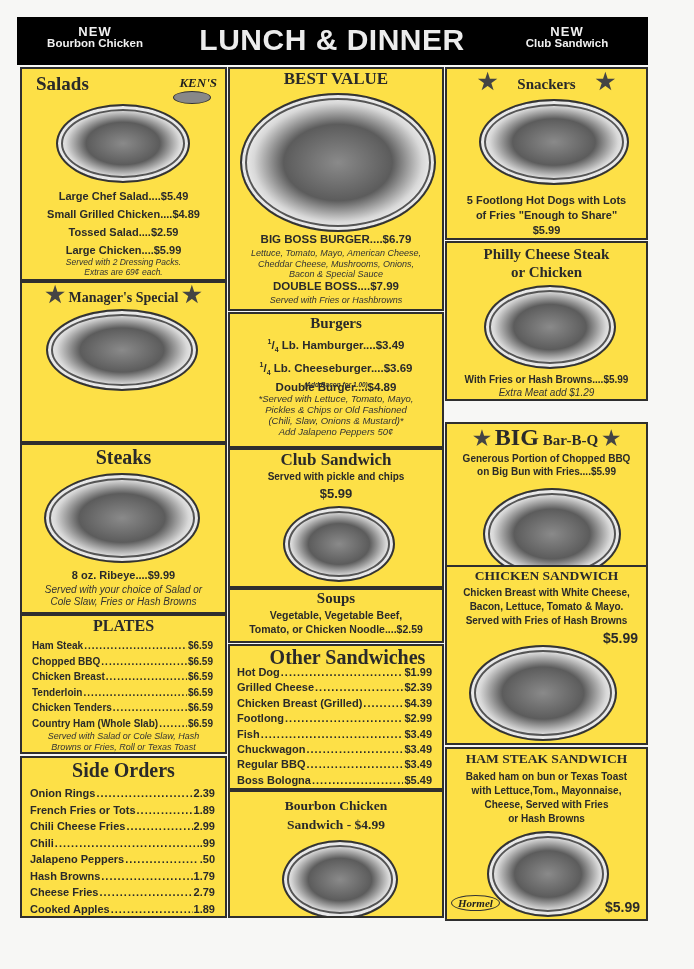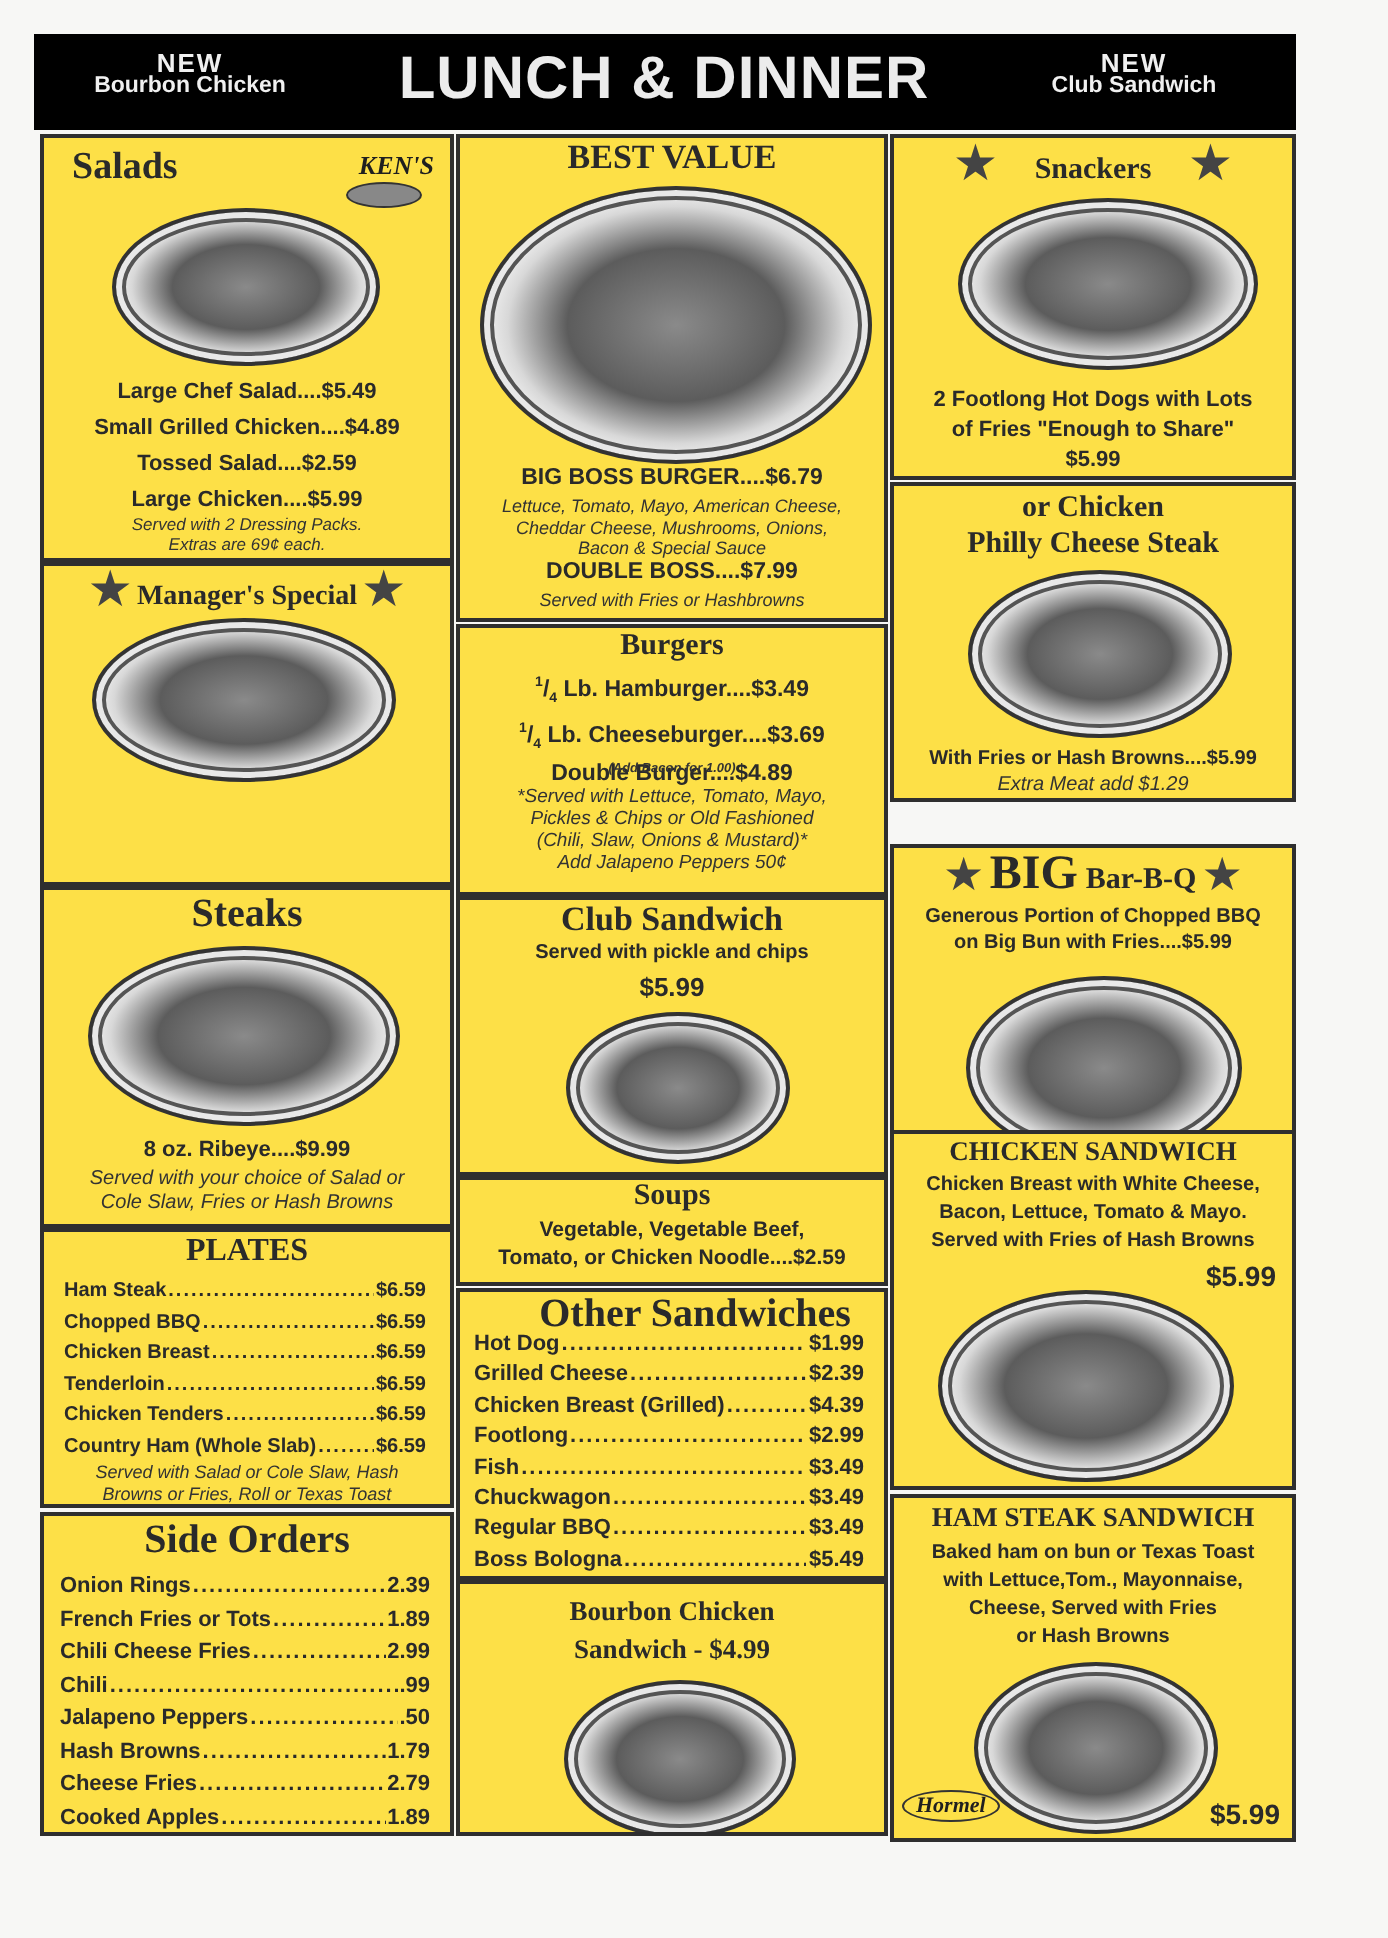--- a/index.html
+++ b/index.html
@@ -283,30 +283,30 @@
   </div>
 
   <div class="box" style="left:428px; top:50px; width:203px; height:173px;">
     <div class="serif-title" style="position:absolute; left:0; right:0; top:2px; font-size:15px;">
       <span class="star" style="margin-right:16px;">★</span>
       <span>Snackers</span>
       <span class="star" style="margin-left:16px;">★</span>
     </div>
     <div class="plate" style="position:absolute; left:32px; top:30px; width:146px; height:82px;"></div>
     <div class="b" style="position:absolute; left:0; right:0; top:124px; font-size:11px; line-height:15px;">
-      <div>2 Footlong Hot Dogs with Lots</div>
+      <div>5 Footlong Hot Dogs with Lots</div>
       <div>of Fries "Enough to Share"</div>
       <div>$5.99</div>
     </div>
   </div>
 
   <div class="box" style="left:428px; top:224px; width:203px; height:160px;">
     <div class="serif-title" style="position:absolute; left:0; right:0; top:2px; font-size:15px; line-height:18px;">
+      <div>Philly Cheese Steak</div>
       <div>or Chicken</div>
-      <div>Philly Cheese Steak</div>
     </div>
     <div class="plate" style="position:absolute; left:37px; top:42px; width:128px; height:80px;"></div>
     <div class="b" style="position:absolute; left:0; right:0; top:131px; font-size:10px;">With Fries or Hash Browns....$5.99</div>
     <div class="ital" style="position:absolute; left:0; right:0; top:144px; font-size:10px;">Extra Meat add $1.29</div>
   </div>
 
   <div class="box" style="left:428px; top:385px; width:203px; height:163px;margin-top:20px;">
     <div class="serif-title" style="position:absolute; left:0; right:0; top:0px; white-space:nowrap;">
       <span class="star" style="font-size:20px;">★</span>
       <span style="font-size:24px;">BIG</span>

